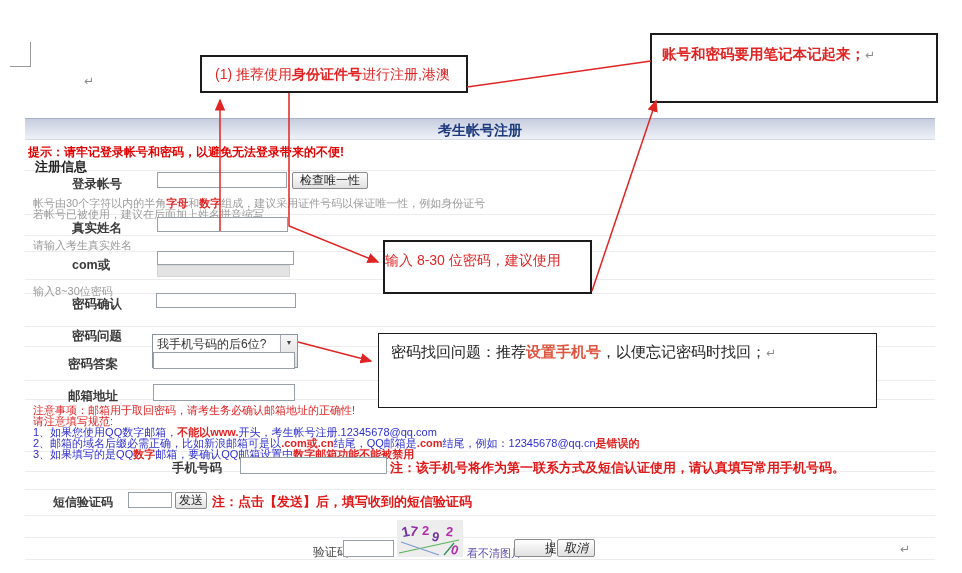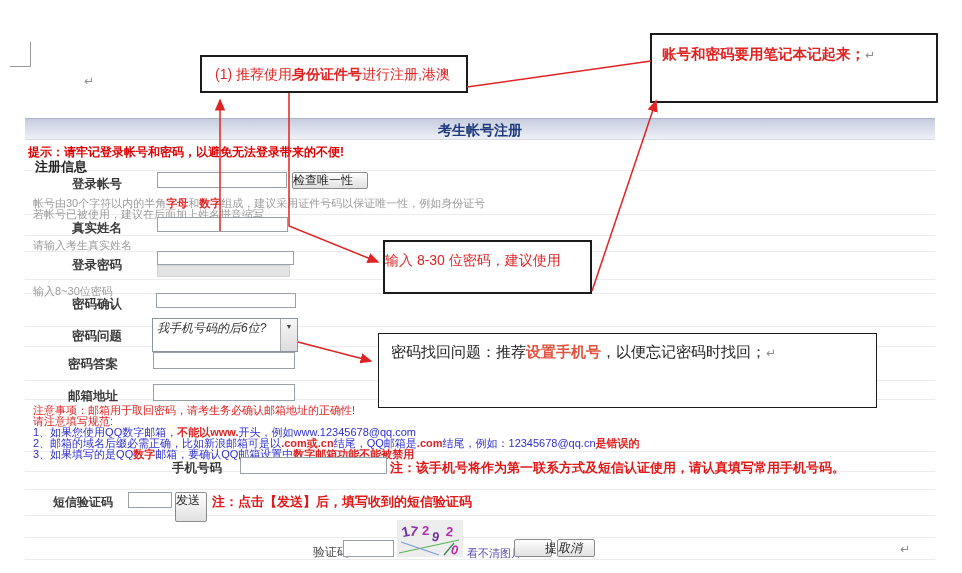--- a/index.html
+++ b/index.html
@@ -17,21 +17,21 @@
   
   .form{position:absolute;left:25px;top:118px;width:910px;height:441px;font-size:12px;z-index:1;}
   .form-title{position:absolute;left:0;top:0;width:910px;height:22px;
               background:linear-gradient(#c7cddf,#eef1f7);
               border-top:1px solid #aab2c8;border-bottom:1px solid #d6dae4;
               text-align:center;line-height:22px;font-weight:bold;color:#1d3a7d;font-size:14px;box-sizing:border-box;}
   .sep{position:absolute;left:0;width:910px;height:1px;background:#ececec;}
   .lbl{position:absolute;font-weight:bold;color:#3a3a3a;font-size:12.5px;white-space:nowrap;}
   .inp{position:absolute;background:#fff;border:1px solid #98a0aa;box-sizing:border-box;}
   .btn{position:absolute;background:linear-gradient(#fefefe,#e1e1e1);border:1px solid #8b8b8b;
-       border-radius:2px;font-size:12px;color:#222;box-sizing:border-box;
+       border-radius:2px;font-size:12px;color:#222;text-align:center;box-sizing:border-box;
        white-space:nowrap;}
   .help{position:absolute;color:#9b9b9b;font-size:11px;white-space:nowrap;}
   .hint-red{position:absolute;color:#e00000;font-weight:bold;font-size:12px;white-space:nowrap;}
   .section{position:absolute;font-weight:bold;color:#222;font-size:13px;}
   .noteline{position:absolute;font-size:11px;white-space:nowrap;}
   .blue{color:#2f2fd0;}
   .red{color:#e02424;}
   .redb{color:#e02424;font-weight:bold;}
   .note-big{position:absolute;color:#e01818;font-weight:bold;font-size:13px;white-space:nowrap;}
   .select{position:absolute;background:#fff;border:1px solid #8a939e;box-sizing:border-box;
@@ -79,53 +79,53 @@
     <div class="lbl" style="left:47px;top:58px;">登录帐号</div>
     <input class="inp" style="left: 132px; top: 54px; width: 130px; height: 16px;">
     <div class="btn" style="left:267px;top:54px;width:76px;height:17px;line-height:15px;">检查唯一性</div>
     <div class="help" style="left:8px;top:78px;"><span>帐号由30个字符以内的半角</span><span class="redb">字母</span><span>和</span><span class="redb">数字</span><span>组成，建议采用证件号码以保证唯一性，例如身份证号</span></div>
     <div class="help" style="left:8px;top:89px;">若帐号已被使用，建议在后面加上姓名拼音缩写</div>
 
     <div class="lbl" style="left:47px;top:102px;">真实姓名</div>
     <input class="inp" style="left: 132px; top: 99px; width: 131px; height: 15px;">
     <div class="help" style="left:8px;top:120px;">请输入考生真实姓名</div>
 
-    <div class="lbl" style="left:47px;top:139px;">登录密码</div>
+    <div class="lbl" style="left:47px;top:139px;">com或</div>
     <input class="inp" style="left: 132px; top: 133px; width: 137px; height: 14px;">
     <div class="gray-bar" style="left:132px;top:147px;width:133px;height:12px;"></div>
     <div class="help" style="left:8px;top:166px;">输入8~30位密码</div>
 
     <div class="lbl" style="left:47px;top:178px;">密码确认</div>
     <input class="inp" style="left: 131px; top: 175px; width: 140px; height: 15px;">
 
     <div class="lbl" style="left:47px;top:210px;">密码问题</div>
-    <div class="select" style="left:127px;top:200px;width:146px;height:34px;font-style:italic;">
+    <div class="select" style="left:127px;top:216px;width:146px;height:34px;">
       <span class="val">我手机号码的后6位?</span>
       <span class="arrow">▼</span>
     </div>
 
     <div class="lbl" style="left:43px;top:238px;">密码答案</div>
     <input class="inp" style="left: 128px; top: 234px; width: 142px; height: 17px;">
 
     <div class="lbl" style="left:43px;top:270px;">邮箱地址</div>
     <input class="inp" style="left: 128px; top: 266px; width: 142px; height: 17px;">
 
     <div class="noteline red" style="left:8px;top:285px;">注意事项：邮箱用于取回密码，请考生务必确认邮箱地址的正确性!</div>
     <div class="noteline red" style="left:8px;top:296px;">请注意填写规范:</div>
-    <div class="noteline" style="left:8px;top:307px;"><span class="blue">1、如果您使用QQ数字邮箱，</span><span class="redb">不能以www.</span><span class="blue">开头，例如www.12345678@qq.com</span></div>
+    <div class="noteline" style="left:8px;top:307px;"><span class="blue">1、如果您使用QQ数字邮箱，</span><span class="redb">不能以www.</span><span class="blue">开头，考生帐号注册.12345678@qq.com</span></div>
     <div class="noteline" style="left:8px;top:318px;"><span class="blue">2、邮箱的域名后缀必需正确，比如新浪邮箱可是以</span><span class="redb">.com或.cn</span><span class="blue">结尾，QQ邮箱是</span><span class="redb">.com</span><span class="blue">结尾，例如：12345678@qq.cn</span><span class="redb">是错误的</span></div>
     <div class="noteline" style="left:8px;top:329px;"><span class="blue">3、如果填写的是QQ</span><span class="redb">数字</span><span class="blue">邮箱，要确认QQ邮箱设置中</span><span class="redb">数字邮箱功能</span><span class="redb">不能被禁用</span></div>
 
     <div class="lbl" style="left:147px;top:342px;">手机号码</div>
     <input class="inp" style="left: 215px; top: 339px; width: 147px; height: 17px;">
     <div class="note-big" style="left:365px;top:341px;">注：该手机号将作为第一联系方式及短信认证使用，请认真填写常用手机号码。</div>
 
     <div class="lbl" style="left:28px;top:376px;font-size:12px;">短信验证码</div>
     <input class="inp" style="left: 103px; top: 374px; width: 44px; height: 16px;">
-    <div class="btn" style="left:150px;top:374px;width:32px;height:30px;line-height:15px;">发送</div>
+    <div class="btn" style="left:150px;top:374px;width:32px;height:17px;line-height:15px;">发送</div>
     <div class="note-big" style="left:187px;top:375px;">注：点击【发送】后，填写收到的短信验证码</div>
 
     <div class="abs" style="left:288px;top:426px;font-size:12px;color:#444;">验证码</div>
     <input class="inp" style="left: 318px; top: 422px; width: 51px; height: 17px;">
     <div class="abs" style="left:372px;top:402px;">
       <svg width="66" height="37" xmlns="http://www.w3.org/2000/svg">
         <rect x="0" y="0" width="66" height="37" fill="#ededed"></rect>
         <line x1="2" y1="33" x2="62" y2="20" stroke="#57b457" stroke-width="1.2"></line>
         <line x1="4" y1="22" x2="42" y2="35" stroke="#7b9bd2" stroke-width="1.2"></line>
         <line x1="47" y1="35" x2="57" y2="23" stroke="#2e8b57" stroke-width="1.2"></line>

